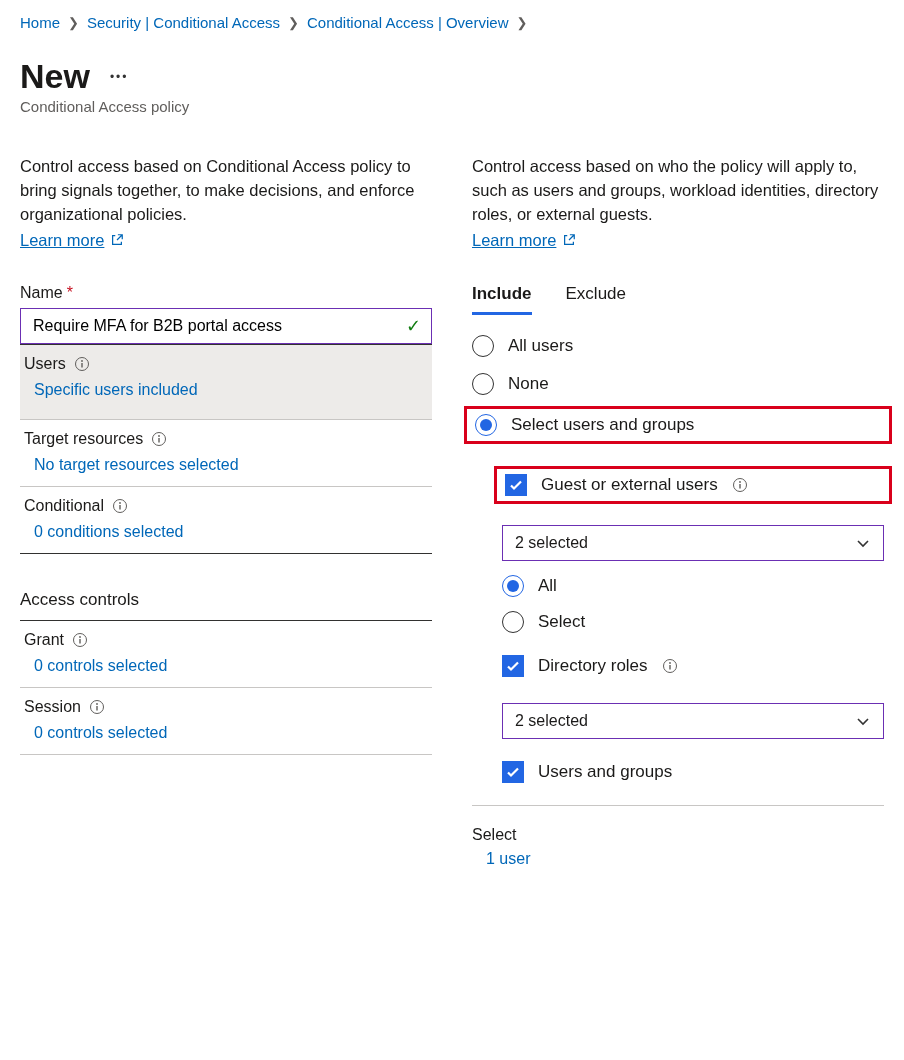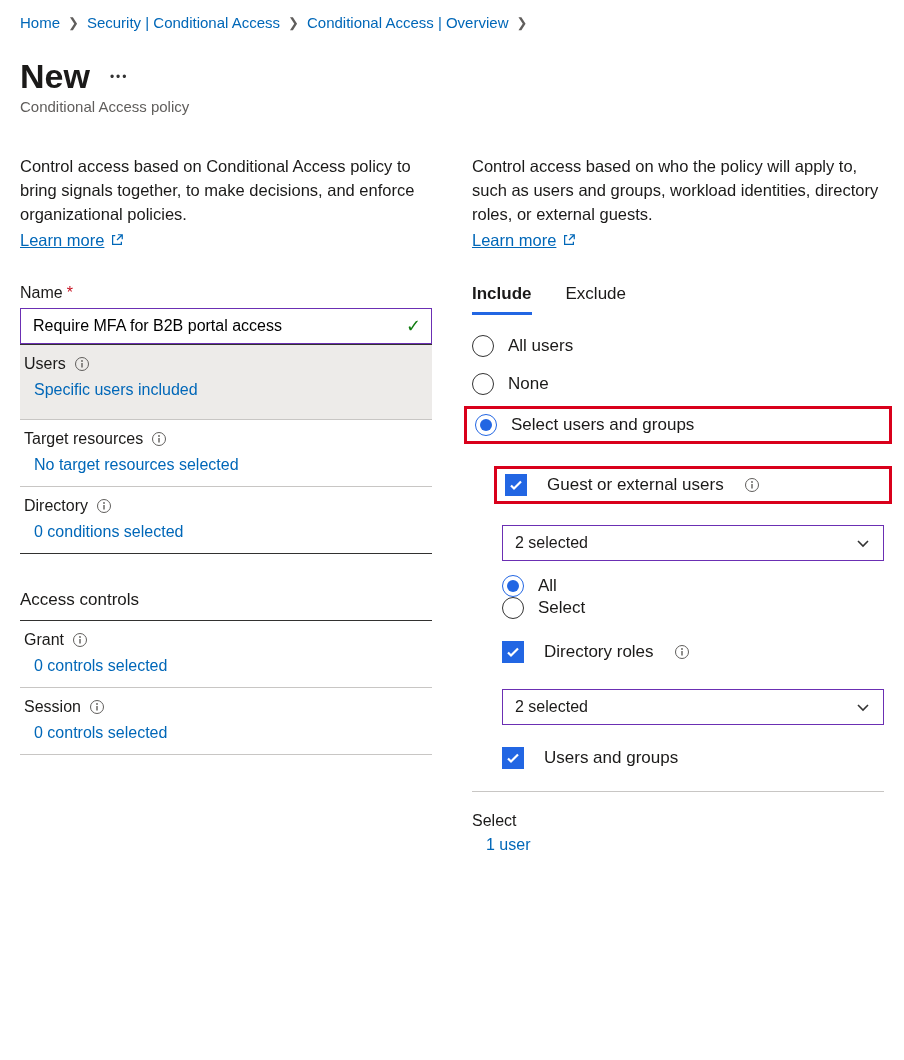--- a/index.html
+++ b/index.html
@@ -64,21 +64,21 @@
   .tabs{display:flex;gap:34px;margin-top:34px;border-bottom:none;}
   .tab{font-size:17px;padding-bottom:8px;cursor:pointer;}
   .tab.active{font-weight:600;border-bottom:3px solid var(--blue);}
   .opt-list{margin-top:20px;display:flex;flex-direction:column;gap:16px;}
   .radio-row{display:flex;align-items:center;gap:14px;font-size:17px;}
   .radio{width:22px;height:22px;border-radius:50%;border:1.5px solid #333;display:inline-flex;align-items:center;justify-content:center;flex-shrink:0;}
   .radio.sel{border-color:var(--blue);}
   .radio.sel::after{content:"";width:12px;height:12px;border-radius:50%;background:var(--blue);}
   .hl{border:3px solid #d9001b;padding:5px 8px;margin:-5px -8px -5px -8px;}
   .indent{margin-left:30px;margin-top:16px;}
-  .cb-row{display:flex;align-items:center;gap:20px;font-size:17px;}
+  .cb-row{display:flex;align-items:center;gap:14px;font-size:17px;}
   .cb{width:22px;height:22px;background:var(--blue);display:inline-flex;align-items:center;justify-content:center;flex-shrink:0;}
   .cb svg{display:block;}
   .dd{
     margin-top:26px;border:1px solid var(--purple);height:36px;
     display:flex;align-items:center;justify-content:space-between;
     padding:4px 12px;font-size:16px;cursor:pointer;
   }
   .chev-dn{width:16px;height:16px;}
   .subhead{font-size:17px;font-weight:600;margin-top:20px;line-height:1.4;}
   .spacer{height:22px;}
@@ -148,21 +148,21 @@
             <circle cx="8" cy="8" r="6.5" fill="none" stroke="currentColor"></circle>
             <circle cx="8" cy="5" r="0.9" fill="currentColor"></circle>
             <rect x="7.3" y="7" width="1.4" height="4.5" fill="currentColor"></rect>
           </svg>
       </span>
     </div>
     <div class="row-val"><a href="#">No target resources selected</a></div>
     <div class="light-divider"></div>
 
     <div class="row-head">
-      <span>Directory</span>
+      <span>Conditional</span>
       <span class="info-icon">
         <svg viewBox="0 0 16 16">
             <circle cx="8" cy="8" r="6.5" fill="none" stroke="currentColor"></circle>
             <circle cx="8" cy="5" r="0.9" fill="currentColor"></circle>
             <rect x="7.3" y="7" width="1.4" height="4.5" fill="currentColor"></rect>
           </svg>
       </span>
     </div>
     <div class="row-val"><a href="#">0 conditions selected</a></div>
     <div class="divider"></div>
@@ -247,21 +247,21 @@
         <div class="dd">
           <span>2 selected</span>
           <span class="chev-dn">
             <svg viewBox="0 0 16 16">
                 <path fill="none" stroke="#333" stroke-width="1.6" d="M3 6l5 5 5-5"></path>
               </svg>
           </span>
         </div>
 
 
-        <div style="margin-top:14px;display:flex;flex-direction:column;">
+        <div style="margin-top:14px;display:flex;flex-direction:column;gap:14px;">
           <div class="radio-row">
             <span class="radio sel"></span>
             <span>All</span>
           </div>
           <div class="radio-row">
             <span class="radio"></span>
             <span>Select</span>
           </div>
         </div>
 

